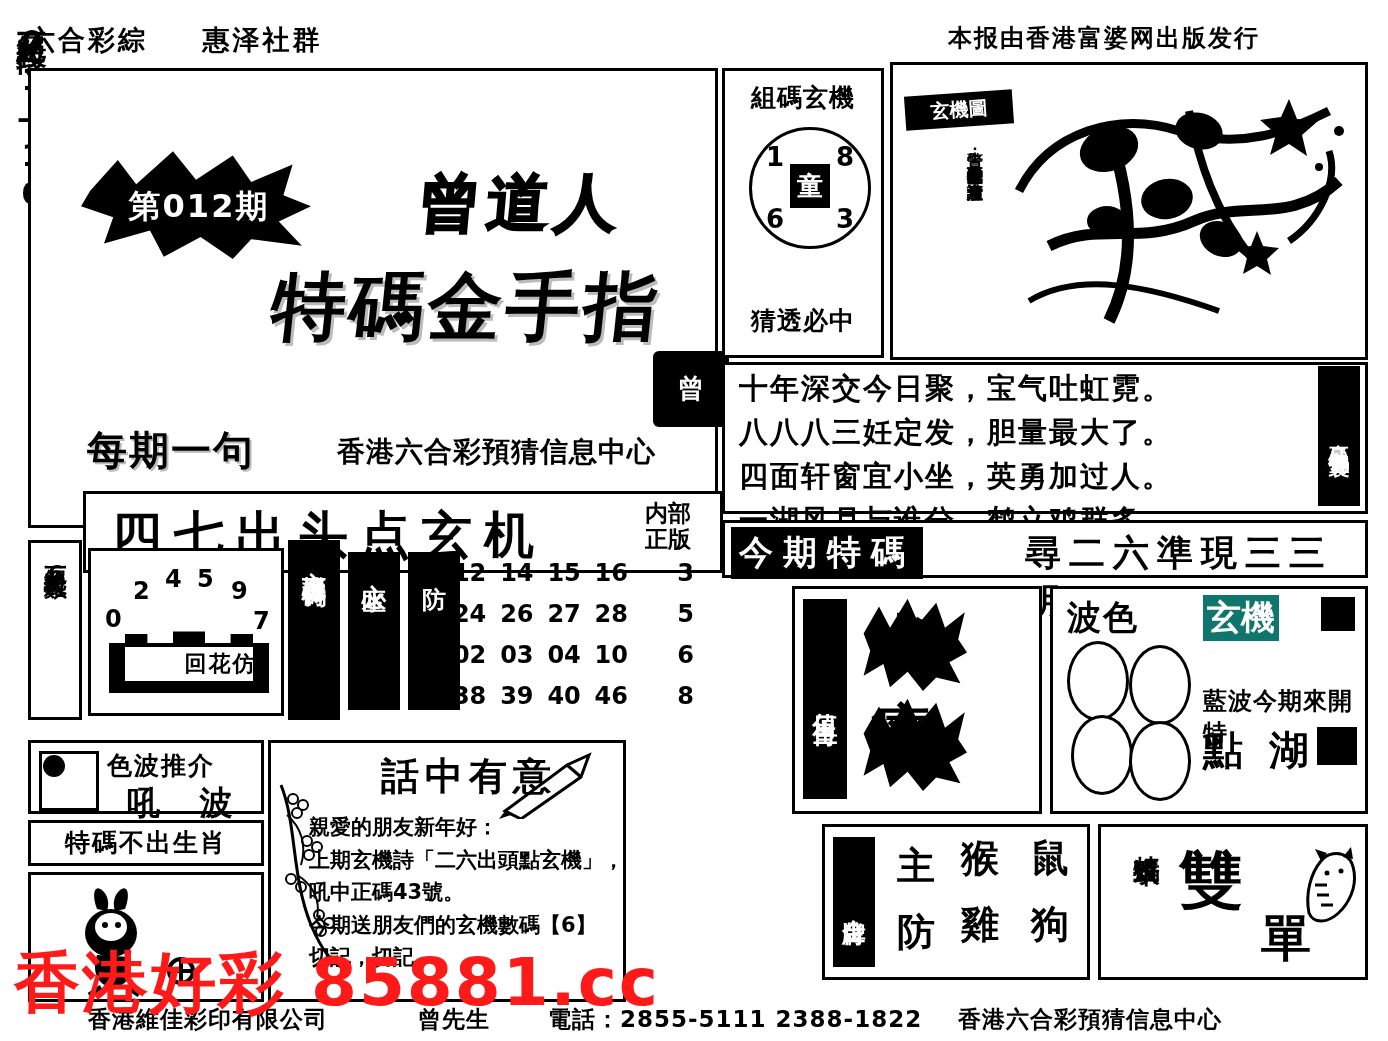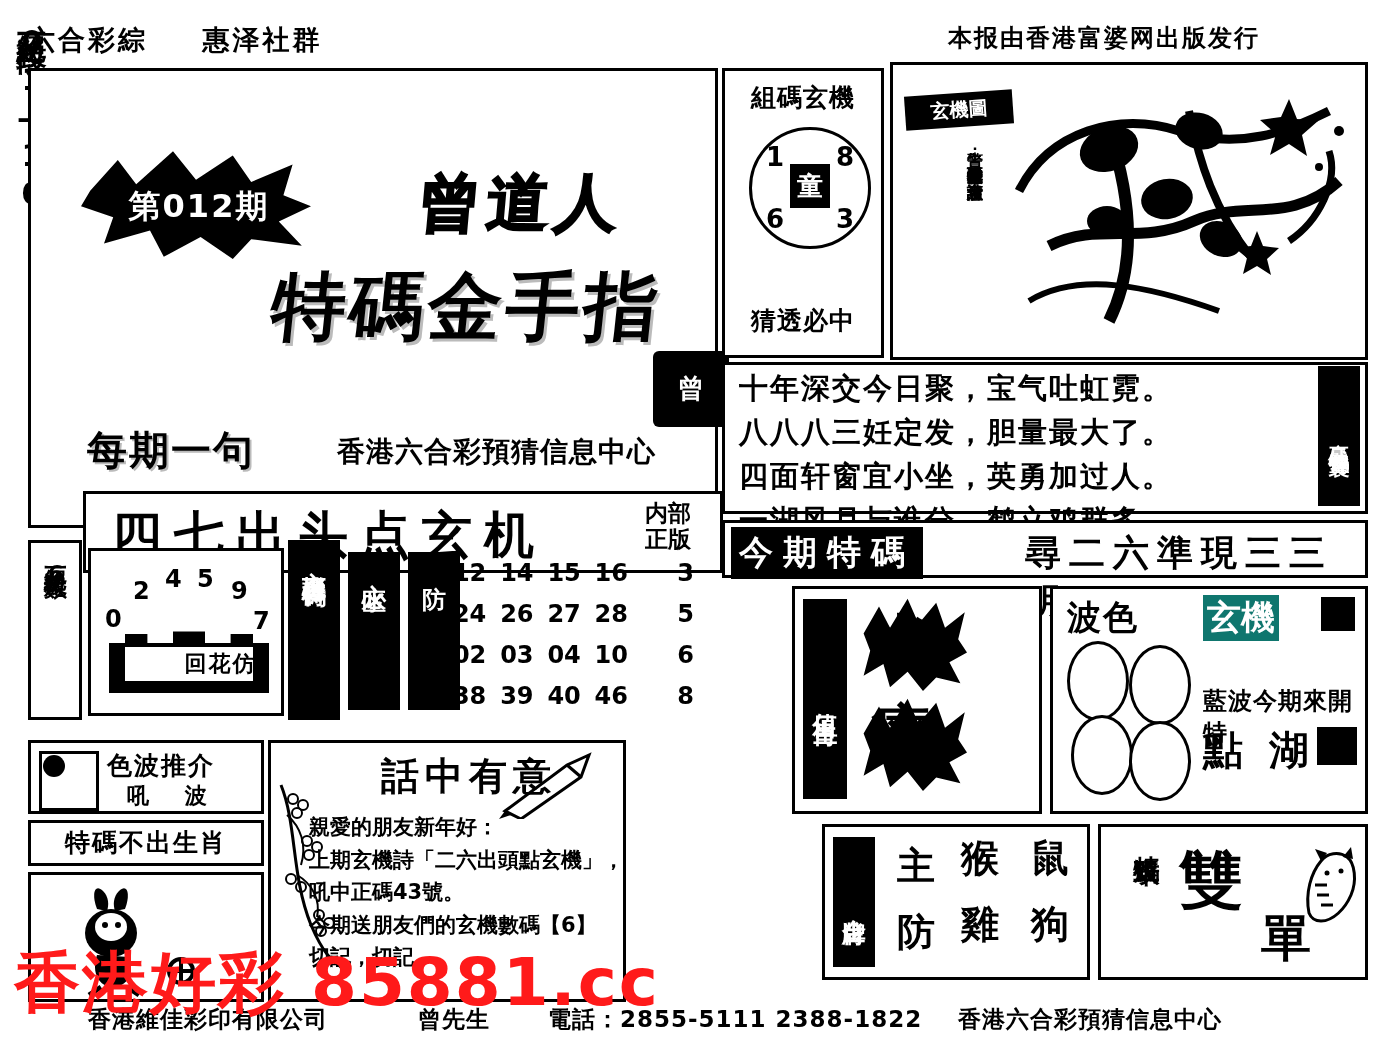--- a/index.html
+++ b/index.html
@@ -195,21 +195,21 @@
     writing-mode:vertical-rl;text-orientation:upright;letter-spacing:2px;line-height:1.1;}
   #tedan .b1{position:absolute;left:78px;top:10px;font-size:64px;font-weight:bold;}
   #tedan .b2{position:absolute;left:160px;top:78px;font-size:50px;font-weight:bold;}
   #tedan .tiger{position:absolute;right:4px;top:6px;width:62px;height:92px;}
 
   
   #sebo{left:28px;top:740px;width:236px;height:74px;}
   #sebo .sq{position:absolute;left:8px;top:8px;width:54px;height:54px;border:3px solid #000;}
   #sebo .dot{position:absolute;left:12px;top:12px;width:22px;height:22px;border-radius:50%;background:#000;}
   #sebo .t1{position:absolute;left:76px;top:6px;font-size:25px;font-weight:bold;letter-spacing:2px;}
-  #sebo .t2{position:absolute;left:96px;top:38px;font-size:22px;font-weight:bold;letter-spacing:14px;}
+  #sebo .t2{position:absolute;left:96px;top:38px;font-size:33px;font-weight:bold;letter-spacing:14px;}
   #shengxiao{left:28px;top:820px;width:236px;height:46px;}
   #shengxiao .t{font-size:25px;font-weight:bold;text-align:center;line-height:40px;letter-spacing:2px;}
   #rabbitbox{left:28px;top:872px;width:236px;height:130px;}
 
   
   #huazhong{left:268px;top:740px;width:358px;height:262px;}
   #huazhong .ttl{position:absolute;left:110px;top:8px;font-size:38px;font-weight:bold;letter-spacing:6px;}
   #huazhong .body{position:absolute;left:38px;top:68px;width:390px;font-size:21px;font-weight:bold;line-height:1.55;}
   #huazhong .pen{position:absolute;right:6px;top:6px;width:120px;height:70px;}
   #huazhong .flower{position:absolute;left:0px;top:32px;width:86px;height:200px;}

